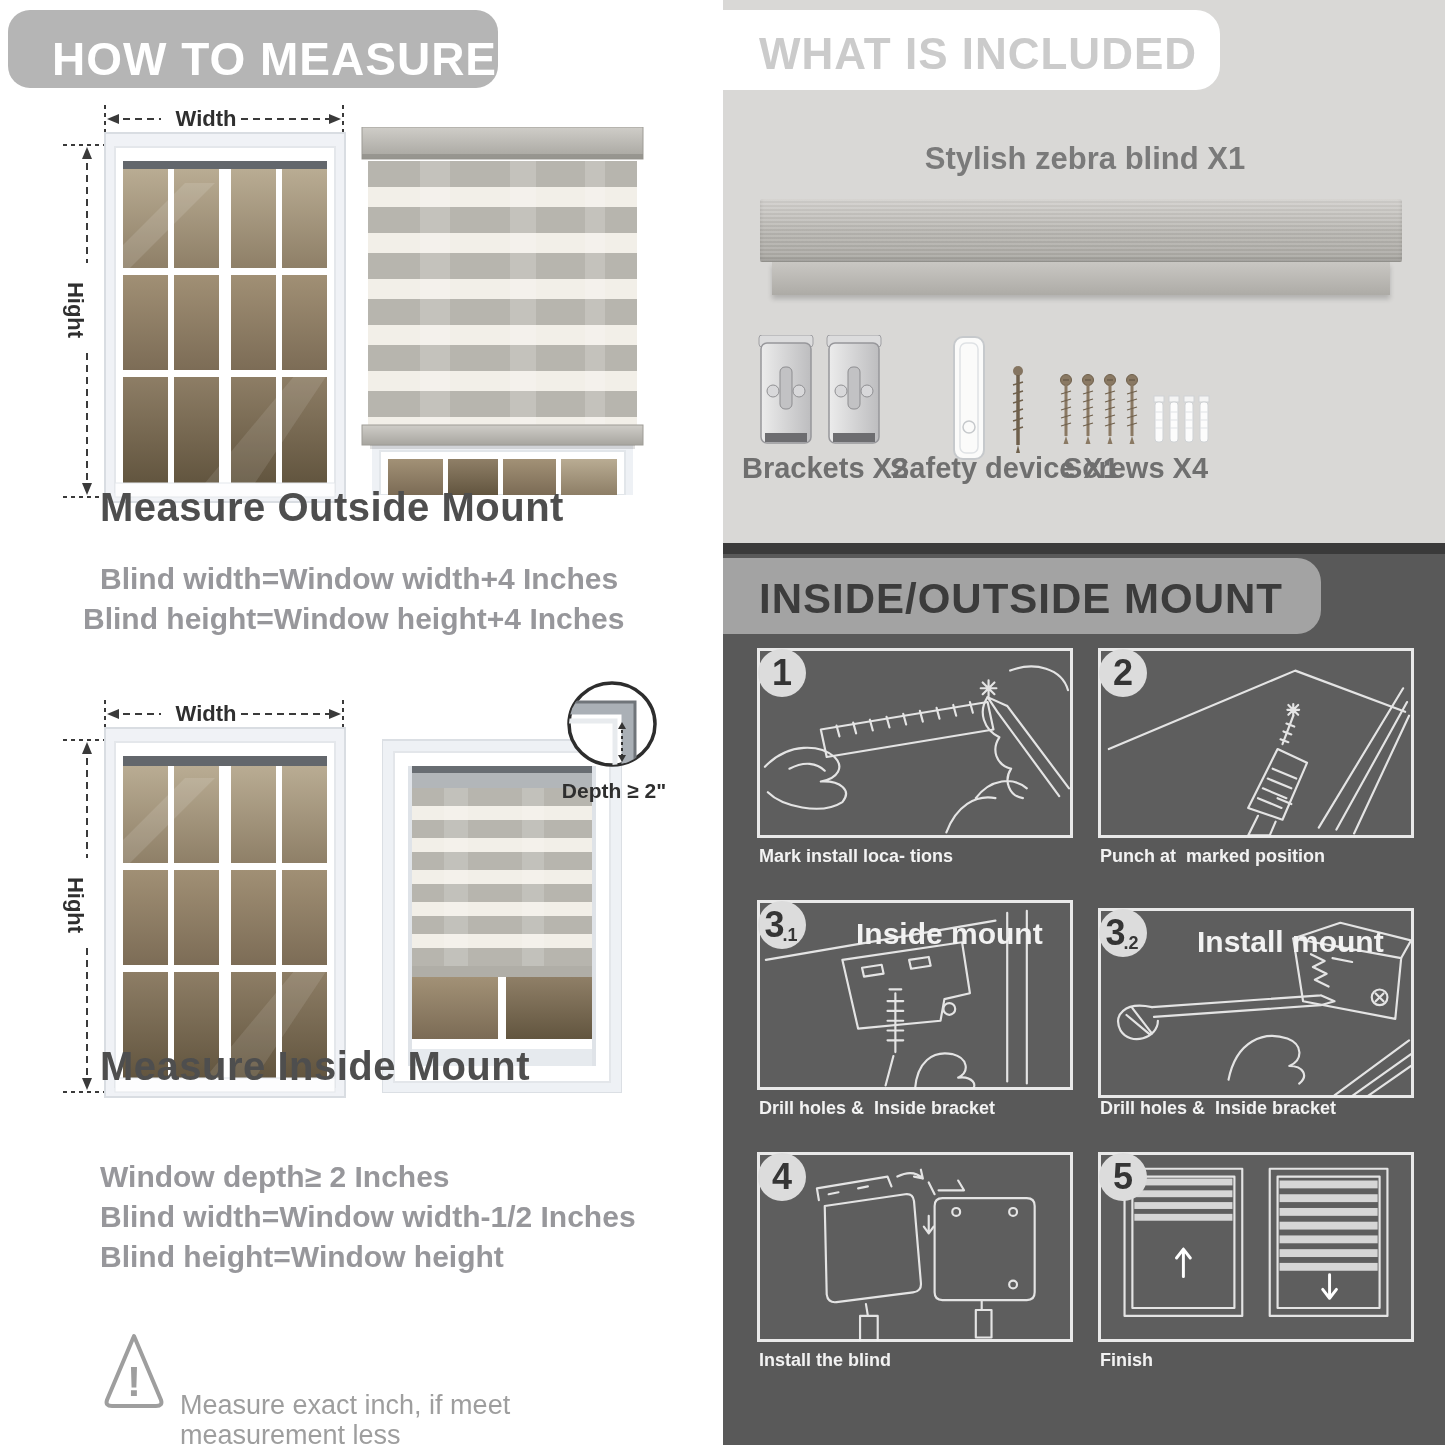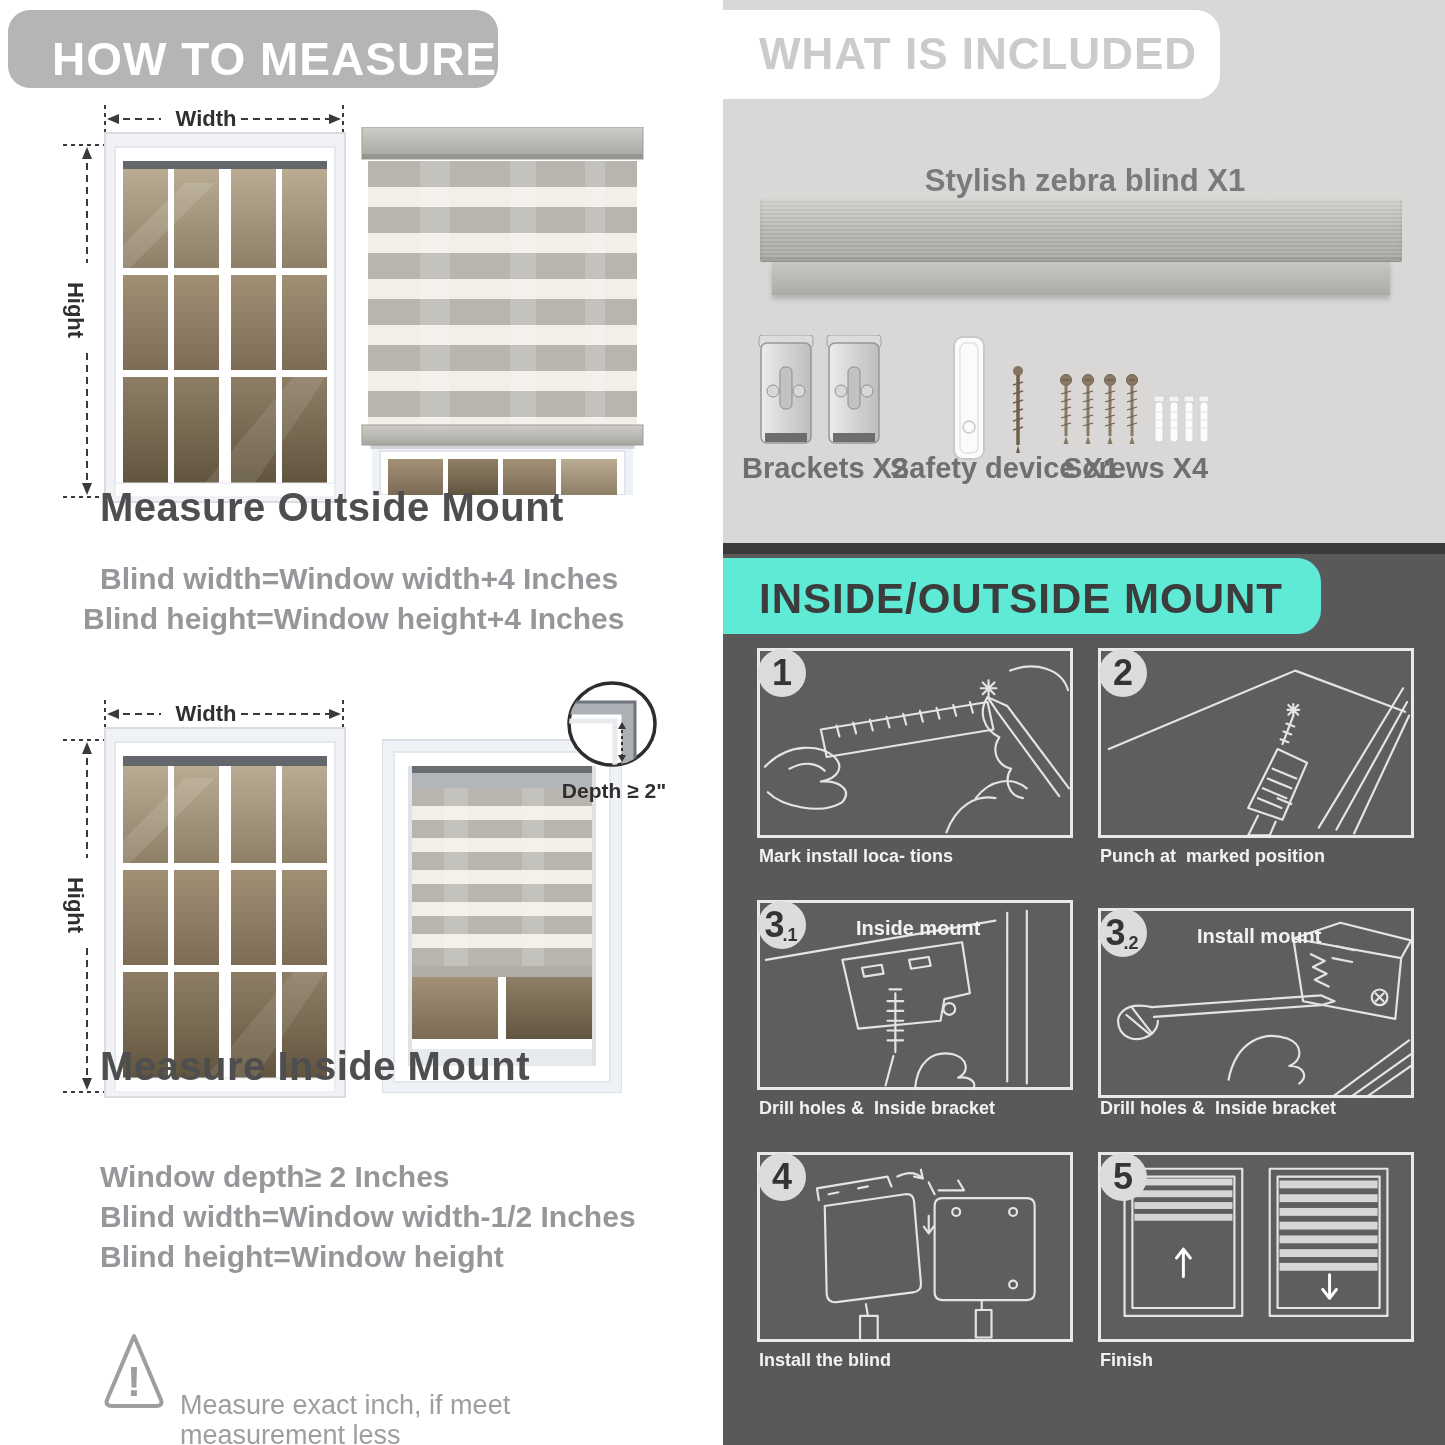--- a/index.html
+++ b/index.html
@@ -12,45 +12,45 @@
   .m-title{font-size:40px;font-weight:bold;color:#4e4e4e;letter-spacing:.5px;white-space:nowrap;}
   .m-line{font-size:30px;font-weight:bold;color:#97979b;white-space:nowrap;}
   .meas-label{font-size:22px;font-weight:bold;color:#2f2f2f;white-space:nowrap;
               transform:translate(-50%,-50%);}
   .meas-label.vert{transform:translate(-50%,-50%) rotate(90deg);}
   .depth-label{font-size:21px;font-weight:bold;color:#2f2f2f;white-space:nowrap;transform:translate(-50%,-50%);}
   .warn-text{font-size:27px;color:#9e9e9e;line-height:30px;white-space:pre-wrap;}
   .warn-bang{font-size:42px;font-weight:bold;color:#9e9e9e;transform:translate(-50%,-50%);}
   
   .inc-bg{left:723px;top:0;width:722px;height:543px;background:#d9d8d6;}
-  .inc-label-box{left:723px;top:10px;width:497px;height:89px;background:#ffffff;border-radius:0 24px 24px 0;}
+  .inc-label-box{left:723px;top:10px;width:497px;height:80px;background:#ffffff;border-radius:0 24px 24px 0;}
   .inc-label{left:36px;top:19px;font-size:44px;font-weight:bold;color:#cbcbcb;letter-spacing:1px;white-space:nowrap;}
-  .blind-title{left:785px;top:141px;width:600px;text-align:center;font-size:31px;font-weight:bold;color:#7a7a7a;margin-top:22px;}
+  .blind-title{left:785px;top:141px;width:600px;text-align:center;font-size:31px;font-weight:bold;color:#7a7a7a;}
   .cassette-main{left:760px;top:199px;width:642px;height:63px;border-radius:2px;
      background:linear-gradient(#d2d0cd,#b6b4af 55%,#a9a7a2);
      box-shadow:inset 0 -3px 4px rgba(0,0,0,.12);}
   .cassette-main:after{content:"";position:absolute;inset:0;
      background:repeating-linear-gradient(180deg,rgba(255,255,255,.10) 0 2px,rgba(0,0,0,.03) 2px 4px);}
   .cassette-valance{left:772px;top:262px;width:618px;height:33px;
      background:linear-gradient(#c9c7c3,#adaba6);box-shadow:0 4px 5px rgba(0,0,0,.18);}
   .part{top:335px;height:150px;}
   .part-label{position:absolute;left:0;bottom:0;width:100%;text-align:center;
      font-size:29px;font-weight:bold;color:#6f6f6f;white-space:nowrap;}
   
   .divider-band{left:723px;top:543px;width:722px;height:11px;background:#3a3a3a;}
   .mount-bg{left:723px;top:554px;width:722px;height:891px;background:#595959;}
-  .mount-label-box{left:723px;top:558px;width:598px;height:76px;background:#5eead4;border-radius:0 24px 24px 0;}
+  .mount-label-box{left:723px;top:558px;width:598px;height:76px;background:#a3a3a3;border-radius:0 24px 24px 0;}
   .mount-label{left:36px;top:17px;font-size:42px;font-weight:bold;color:#3c3c3c;letter-spacing:1px;white-space:nowrap;}
   .panel{width:316px;height:190px;border:3px solid #e9e9e9;box-sizing:border-box;background:#5e5e5e;}
   .panel svg{position:absolute;inset:0;}
   .badge{position:absolute;left:-2px;top:-2px;width:48px;height:48px;border-radius:50%;
      background:#dcdcdc;color:#353535;text-align:center;line-height:48px;
      font-size:36px;font-weight:bold;}
   .badge .sub{font-size:18px;position:relative;top:4px;left:-2px;}
-  .panel-title{position:absolute;left:96px;top:14px;font-size:20px;font-weight:bold;color:#f2f2f2;white-space:pre-wrap;}
+  .panel-title{position:absolute;left:96px;top:14px;font-size:30px;font-weight:bold;color:#f2f2f2;white-space:pre-wrap;}
   .caption{font-size:18px;font-weight:bold;color:#f2f2f2;white-space:pre-wrap;}
   svg{display:block;}
 </style>
 </head>
 <body>
 
 <div class="canvas">
 
   <div class="abs htm-box">
     <span class="abs htm-text">HOW TO MEASURE</span>

